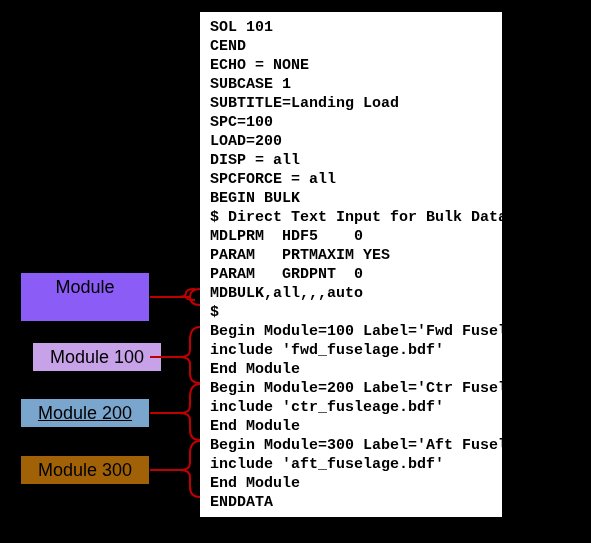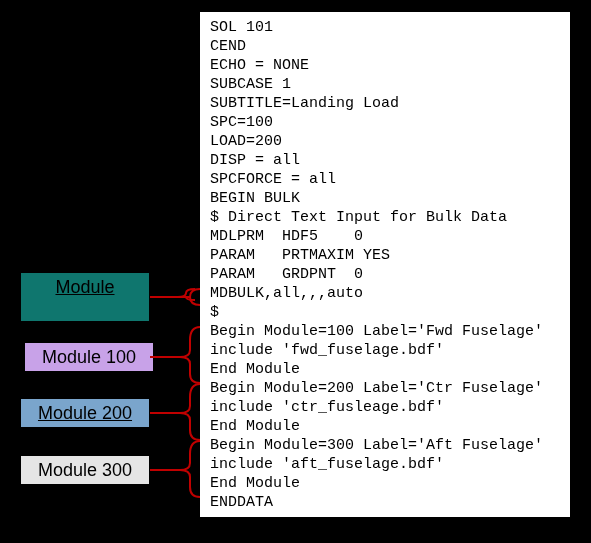--- a/index.html
+++ b/index.html
@@ -9,72 +9,72 @@
     width: 591px;
     height: 543px;
     font-family: Arial, sans-serif;
     position: relative;
     overflow: hidden;
   }
   .code-box {
     position: absolute;
     left: 200px;
     top: 12px;
-    width: 370px;
+    width: 302px;
     height: 505px;
     background: #fff;
     padding: 6px 10px;
     box-sizing: border-box;
     font-family: "Courier New", monospace;
     font-size: 15px;
     line-height: 19px;
     color: #000;
     white-space: pre;
+    font-weight: bold;
   }
   .label {
     position: absolute;
     font-size: 18px;
     text-align: center;
     padding: 4px 8px;
     border: 1px solid #000;
     box-sizing: border-box;
     color: #000;
   }
   .label-commands {
     left: 20px;
     top: 272px;
     width: 130px;
     height: 50px;
-    background: #0f766e;
+    background: #8b5cf6;
     line-height: 20px;
-    text-decoration: underline;
   }
   .label-100 {
-    left: 24px;
+    left: 32px;
     top: 342px;
     width: 130px;
     height: 30px;
     background: #c8a2e8;
     line-height: 20px;
   }
   .label-200 {
     left: 20px;
     top: 398px;
     width: 130px;
     height: 30px;
     background: #7aa5cc;
     line-height: 20px;
     text-decoration: underline;
   }
   .label-300 {
     left: 20px;
     top: 455px;
     width: 130px;
     height: 30px;
-    background: #e5e5e5;
+    background: #a16207;
     line-height: 20px;
   }
   svg.brackets {
     position: absolute;
     left: 0;
     top: 0;
     width: 591px;
     height: 543px;
     pointer-events: none;
   }

